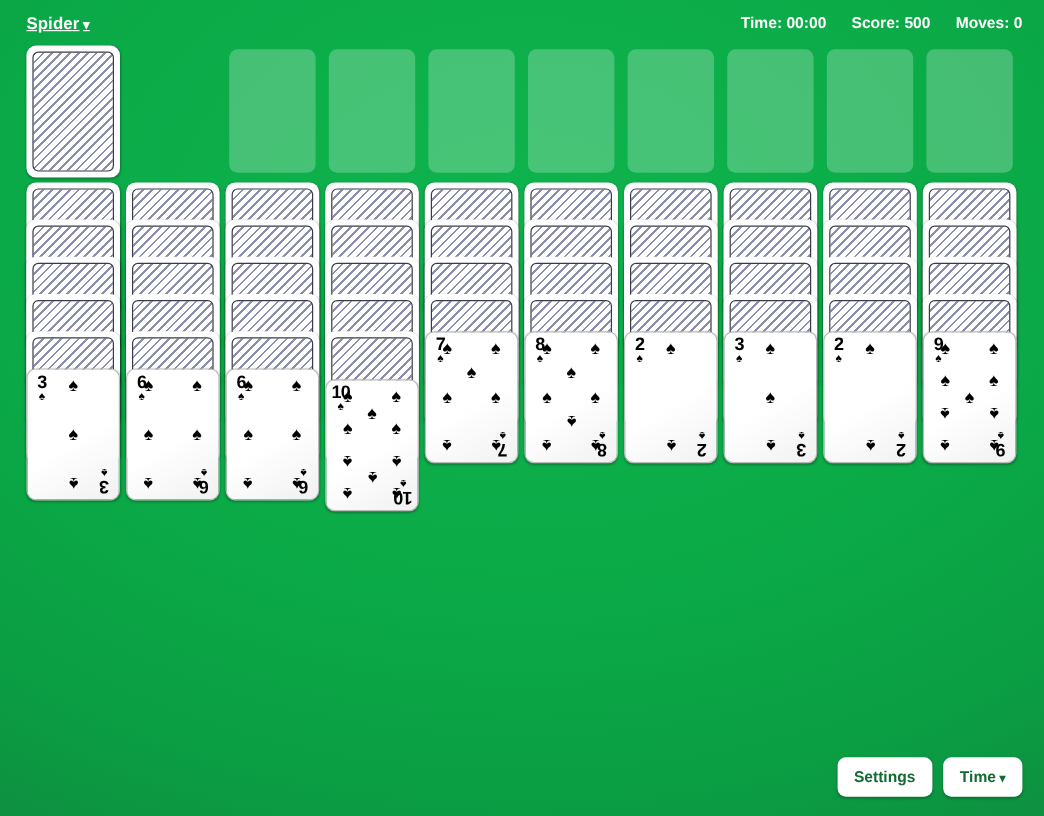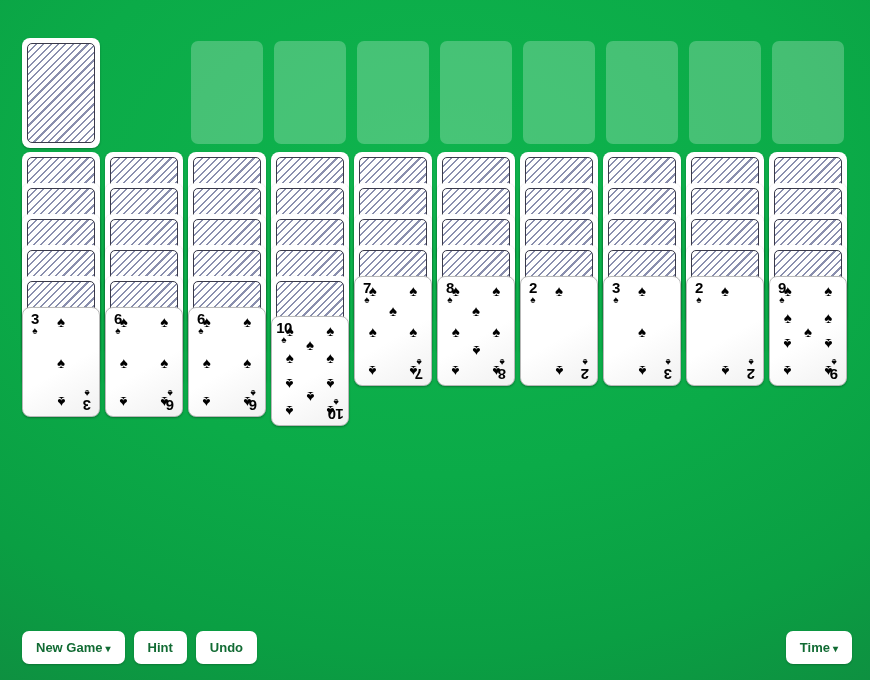--- a/index.html
+++ b/index.html
@@ -140,20 +140,30 @@
     white-space: nowrap;
     box-shadow: 0 1px 2px rgba(0,0,0,0.22);
   }
   .btn .caret { font-size: 10px; margin-left: 3px; }
 </style>
 </head>
 <body>
 
 <div id="app">
 
+  <div id="topbar">
+    <div id="game-title">
+      <span>Spider</span><span class="caret">▾</span>
+    </div>
+    <div id="status">
+      <span>Time: 00:00</span>
+      <span>Score: 500</span>
+      <span>Moves: 0</span>
+    </div>
+  </div>
 
   <div id="board">
       <div class="card back" style="left: 22px; top: 38px;">
         <div class="pattern"></div>
       </div>
       <div class="slot" style="left: 191px; top: 41px;"></div>
       <div class="slot" style="left: 274px; top: 41px;"></div>
       <div class="slot" style="left: 357px; top: 41px;"></div>
       <div class="slot" style="left: 440px; top: 41px;"></div>
       <div class="slot" style="left: 523px; top: 41px;"></div>
@@ -463,22 +473,18 @@
           <div class="pip" style="left: 92%; top: 36%;">♠</div>
           <div class="pip" style="left: 50%; top: 50%;">♠</div>
           <div class="pip flip" style="left: 8%; top: 64%;">♠</div>
           <div class="pip flip" style="left: 92%; top: 64%;">♠</div>
           <div class="pip flip" style="left: 8%; top: 92%;">♠</div>
           <div class="pip flip" style="left: 92%; top: 92%;">♠</div>
         </div>
       </div>
     </div>
 
-  <div id="toolbar-left">
-      <button class="btn"><span>New Game</span><span class="caret">▾</span></button>
-      <button class="btn"><span>Hint</span></button>
-      <button class="btn"><span>Undo</span></button>
-    </div>
   <div id="toolbar-right">
+      <button class="btn"><span>Settings</span></button>
       <button class="btn"><span>Time</span><span class="caret">▾</span></button>
     </div>
 
 </div>
 
 </body></html>

